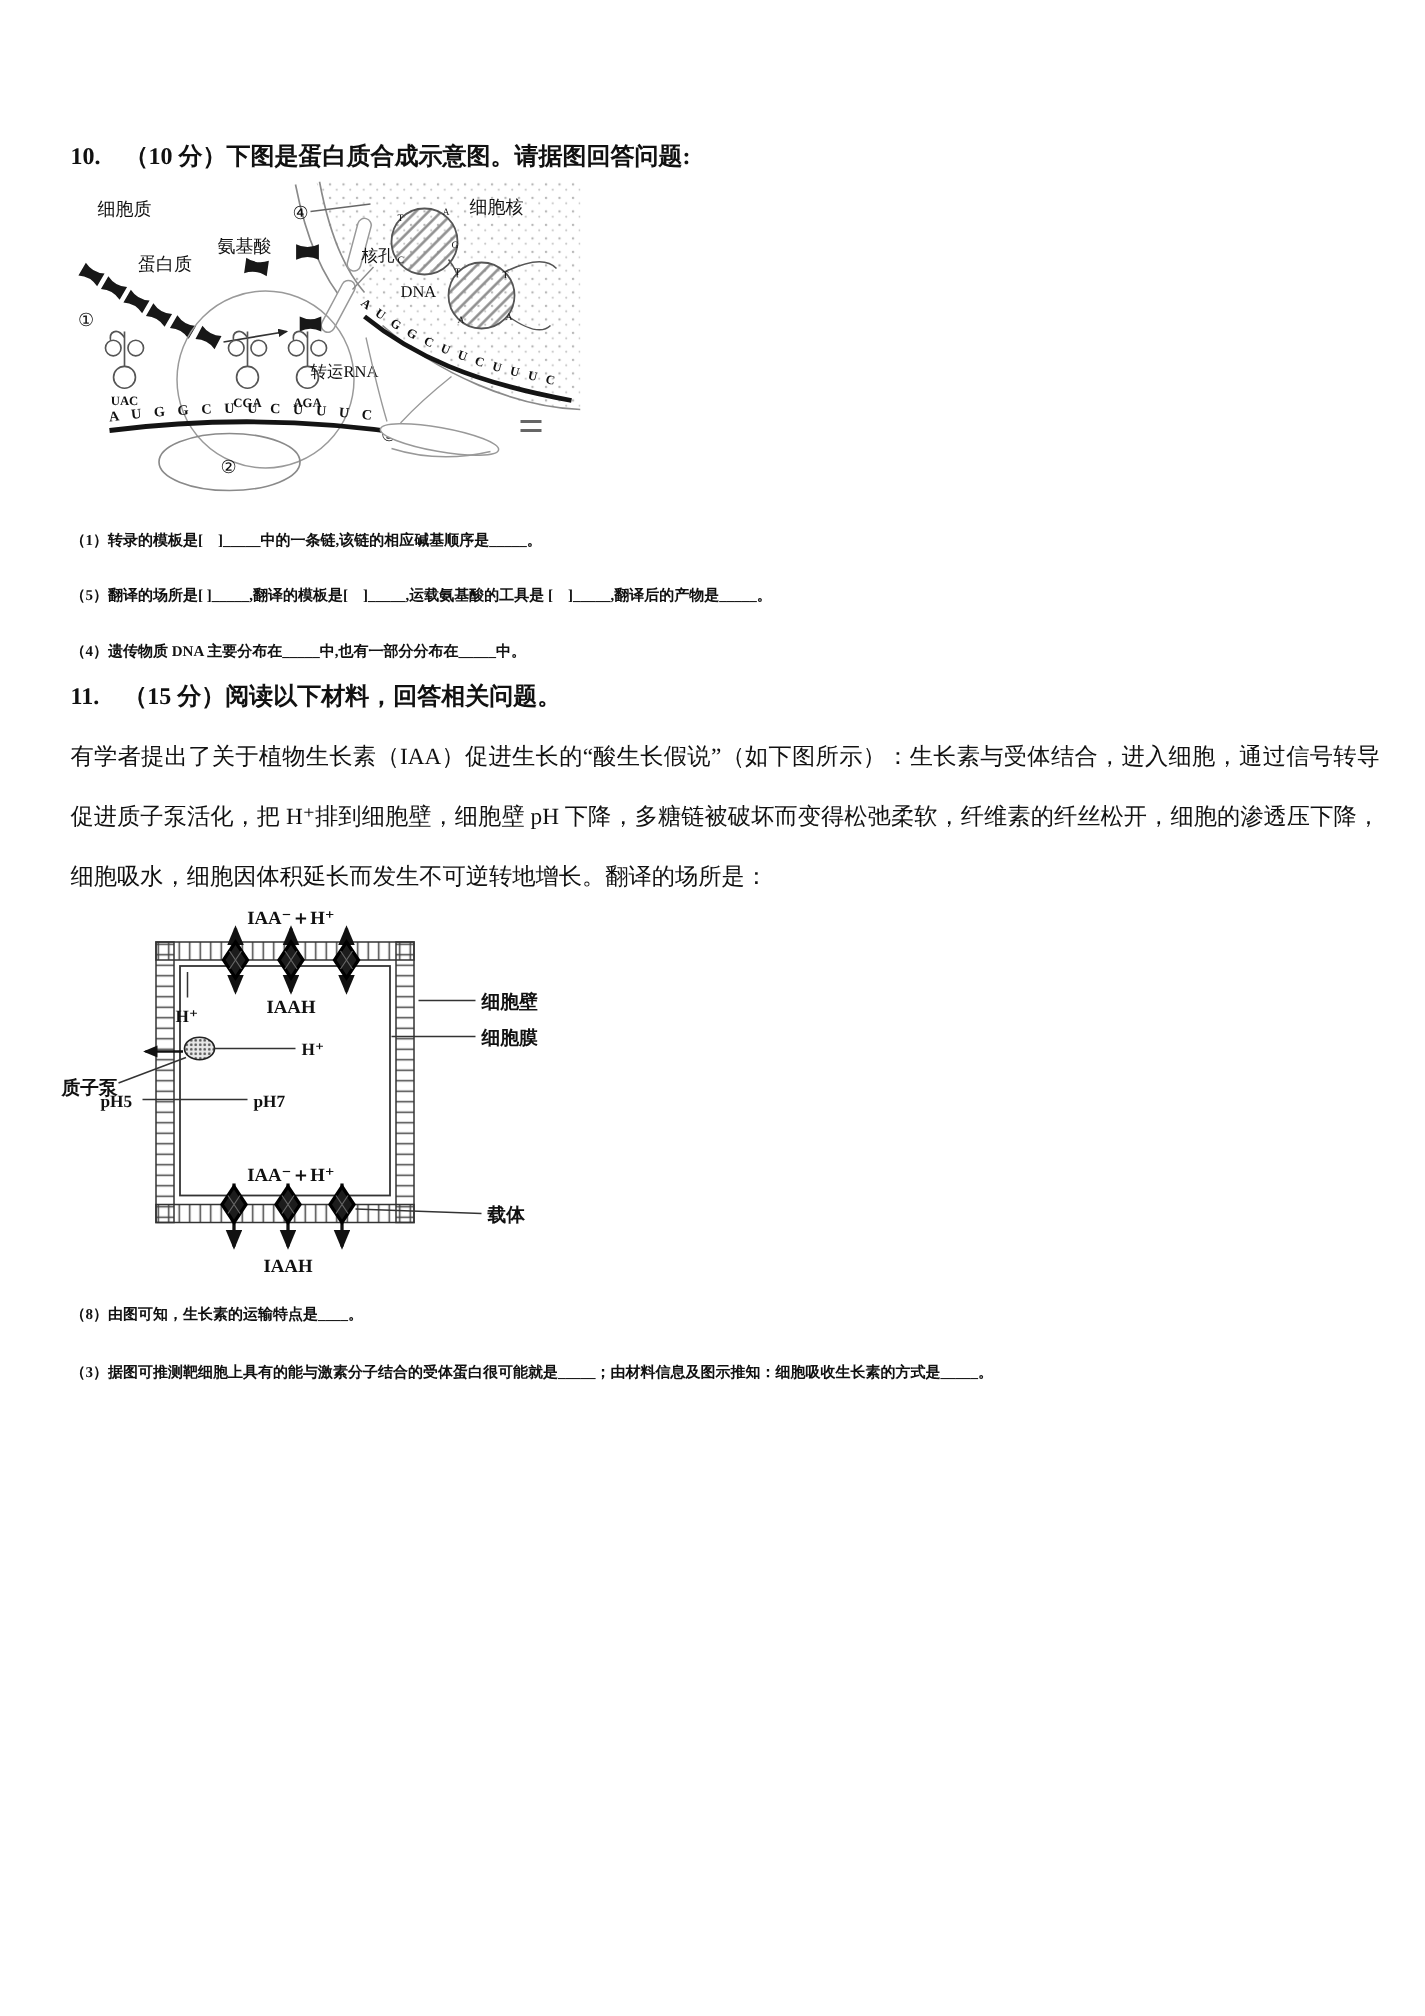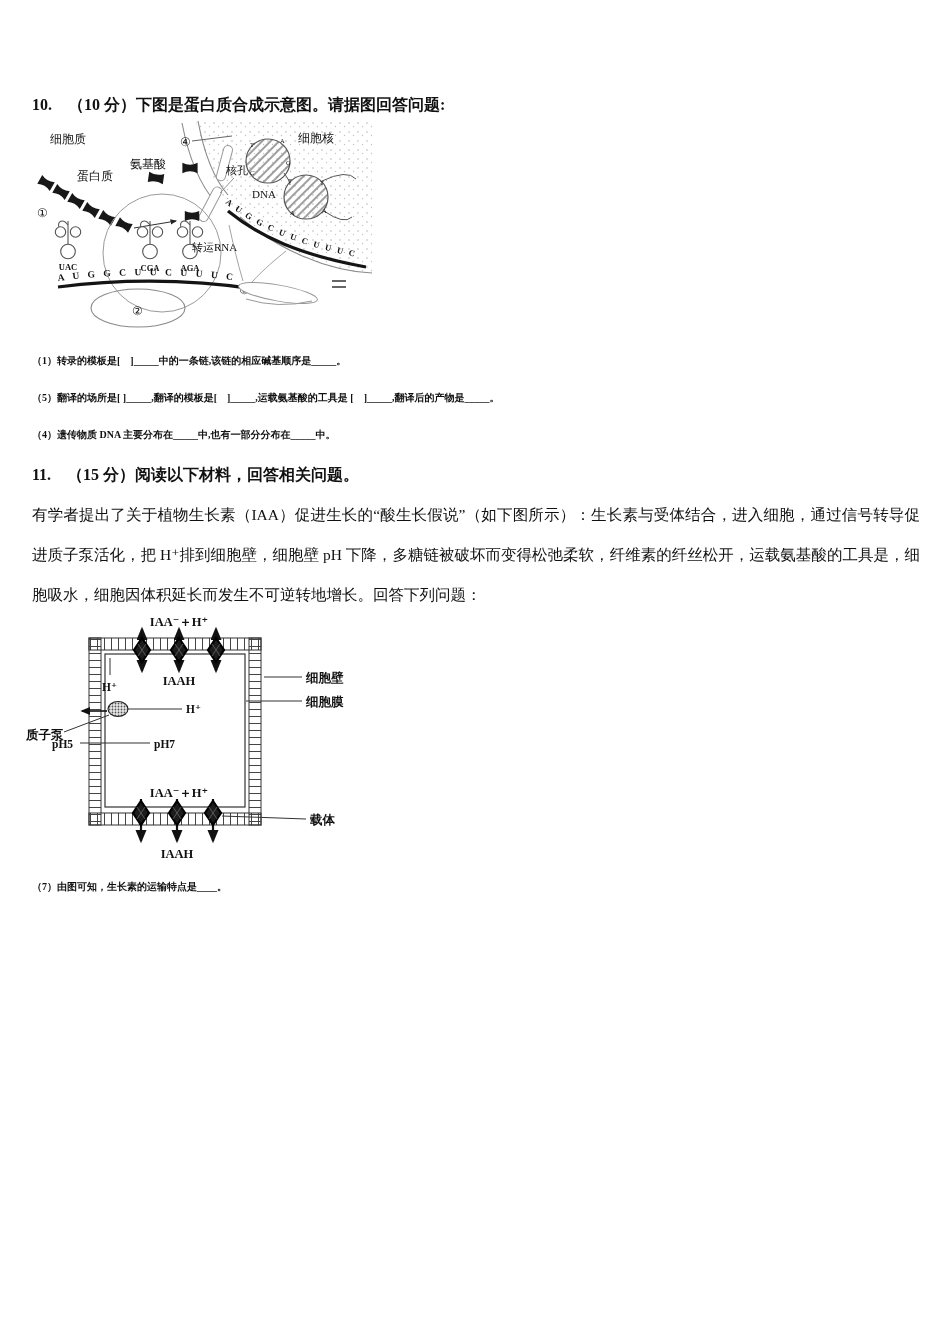--- a/index.html
+++ b/index.html
@@ -1,18 +1,18 @@
 <!DOCTYPE html>
 <html><head>
 <meta charset="utf-8">
 <style>
   html,body{margin:0;padding:0;background:#fff;}
   body{width:950px;height:1344px;color:#111;
        font-family:"Liberation Serif","DejaVu Serif",serif;}
-  .page{padding:93px 30px 0 32px;box-sizing:border-box;}
+  .page{padding:93px 30px 0 47px;box-sizing:border-box;}
   .q-header{font-size:16px;font-weight:bold;margin:0 0 4px 0;line-height:24px;}
   .q-items{margin:6px 0 0 0;}
   .q-item{font-size:10px;font-weight:bold;line-height:37px;margin:0;text-align:justify;}
   .q11 .q-item{line-height:39px;}
   .intro{font-size:15.5px;font-weight:normal;line-height:40px;text-align:justify;margin:8px 0 0 0;}
   .fig{display:block;}
   #fig1{margin:4px 0 6px 0;}
   #fig2{margin:0 0 6px -8px;}
   svg text{font-family:"Liberation Serif","DejaVu Serif",serif;fill:#111;}
   .cjk-label{font-size:12px;}
@@ -145,23 +145,23 @@
       </g>
     </svg>
 
     <div class="q-items">
       <p class="q-item">（1）转录的模板是[　]_____中的一条链,该链的相应碱基顺序是_____。</p>
       <p class="q-item">（5）翻译的场所是[ ]_____,翻译的模板是[　]_____,运载氨基酸的工具是 [　]_____,翻译后的产物是_____。</p>
       <p class="q-item">（4）遗传物质 DNA 主要分布在_____中,也有一部分分布在_____中。</p>
     </div>
   </section>
 
-  <section class="q11" style="margin-top:10px;">
+  <section class="q11" style="margin-top:0;">
     <p class="q-header">11.　（15 分）阅读以下材料，回答相关问题。</p>
-    <p class="intro">有学者提出了关于植物生长素（IAA）促进生长的“酸生长假说”（如下图所示）：生长素与受体结合，进入细胞，通过信号转导促进质子泵活化，把 H⁺排到细胞壁，细胞壁 pH 下降，多糖链被破坏而变得松弛柔软，纤维素的纤丝松开，运载氨基酸的工具是，细胞吸水，细胞因体积延长而发生不可逆转地增长。回答下列问题：</p>
+    <p class="intro">有学者提出了关于植物生长素（IAA）促进生长的“酸生长假说”（如下图所示）：生长素与受体结合，进入细胞，通过信号转导促进质子泵活化，把 H⁺排到细胞壁，细胞壁 pH 下降，多糖链被破坏而变得松弛柔软，纤维素的纤丝松开，细胞的渗透压下降，细胞吸水，细胞因体积延长而发生不可逆转地增长。翻译的场所是：</p>
 
     <svg id="fig2" class="fig" viewBox="0 0 360 246" width="360" height="246">
       <defs>
         <pattern id="hv" width="7" height="12" patternUnits="userSpaceOnUse">
           <line x1="3.5" y1="0" x2="3.5" y2="12" stroke="#444" stroke-width="1"></line>
         </pattern>
         <pattern id="hh" width="12" height="7" patternUnits="userSpaceOnUse">
           <line x1="0" y1="3.5" x2="12" y2="3.5" stroke="#444" stroke-width="1"></line>
         </pattern>
         <pattern id="dotfill" width="3" height="3" patternUnits="userSpaceOnUse">
@@ -230,17 +230,18 @@
 
       <line x1="240" y1="62" x2="278" y2="62" stroke="#333" stroke-width="1"></line>
       <text x="282" y="67" class="cjk-label2">细胞壁</text>
       <line x1="222" y1="86" x2="278" y2="86" stroke="#333" stroke-width="1"></line>
       <text x="282" y="91" class="cjk-label2">细胞膜</text>
       <line x1="198" y1="201" x2="282" y2="204" stroke="#333" stroke-width="1"></line>
       <text x="286" y="209" class="cjk-label2">载体</text>
     </svg>
 
     <div class="q-items">
-      <p class="q-item">（7）由图可知，生长素的运输特点是____。</p>
+      <p class="q-item">（8）由图可知，生长素的运输特点是____。</p>
+      <p class="q-item">（3）据图可推测靶细胞上具有的能与激素分子结合的受体蛋白很可能就是_____；由材料信息及图示推知：细胞吸收生长素的方式是_____。</p>
     </div>
   </section>
 
 </div>
 
 </body></html>

